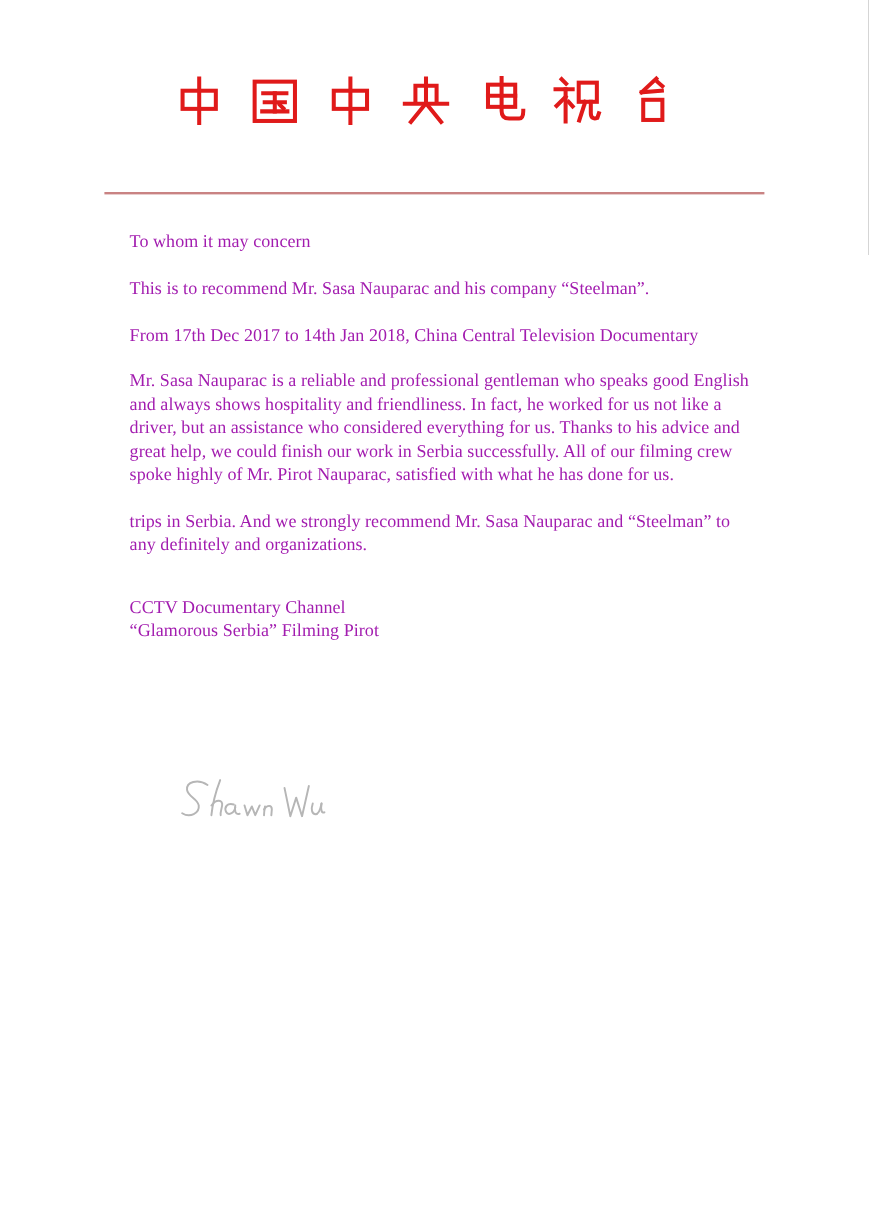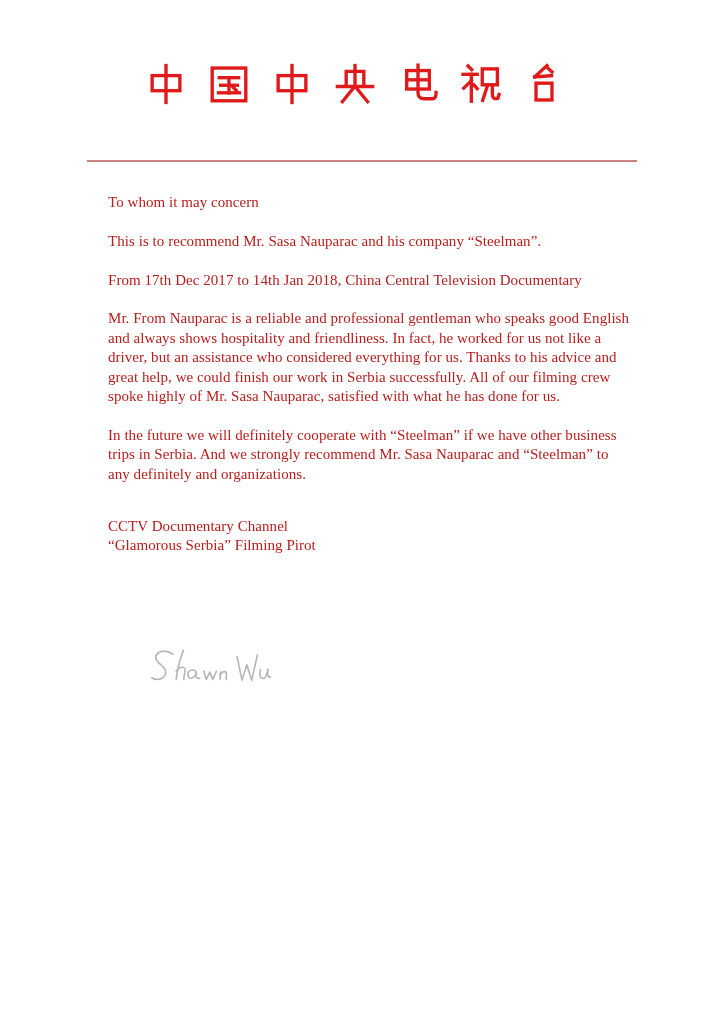--- a/index.html
+++ b/index.html
@@ -57,21 +57,21 @@
   }
 
   
   .letter-body {
     position: absolute;
     left: 108px;
     top: 193px;
     width: 530px;
     font-size: 15px;
     line-height: 19.4px;
-    color: #b91c1c;
+    color: #a21caf;
     letter-spacing: 0.05px;
   }
   .para {
     margin: 0 0 19.4px 0;
   }
   .line {
     white-space: pre;
   }
   .closing-block {
     margin-top: 33px; 
@@ -182,29 +182,28 @@
 
     <div class="para">
       <div class="line">This is to recommend Mr. Sasa Nauparac and his company “Steelman”.</div>
     </div>
 
     <div class="para">
       <div class="line">From 17th Dec 2017 to 14th Jan 2018, China Central Television Documentary</div>
     </div>
 
     <div class="para">
-      <div class="line">Mr. From Nauparac is a reliable and professional gentleman who speaks good English</div>
+      <div class="line">Mr. Sasa Nauparac is a reliable and professional gentleman who speaks good English</div>
       <div class="line">and always shows hospitality and friendliness. In fact, he worked for us not like a</div>
       <div class="line">driver, but an assistance who considered everything for us. Thanks to his advice and</div>
       <div class="line">great help, we could finish our work in Serbia successfully. All of our filming crew</div>
-      <div class="line">spoke highly of Mr. Sasa Nauparac, satisfied with what he has done for us.</div>
-    </div>
-
-    <div class="para">
-      <div class="line">In the future we will definitely cooperate with “Steelman” if we have other business</div>
+      <div class="line">spoke highly of Mr. Pirot Nauparac, satisfied with what he has done for us.</div>
+    </div>
+
+    <div class="para">
       <div class="line">trips in Serbia. And we strongly recommend Mr. Sasa Nauparac and “Steelman” to</div>
       <div class="line">any definitely and organizations.</div>
     </div>
 
     <div class="para closing-block">
       <div class="line">CCTV Documentary Channel</div>
       <div class="line">“Glamorous Serbia” Filming Pirot</div>
     </div>
   </div>
 

